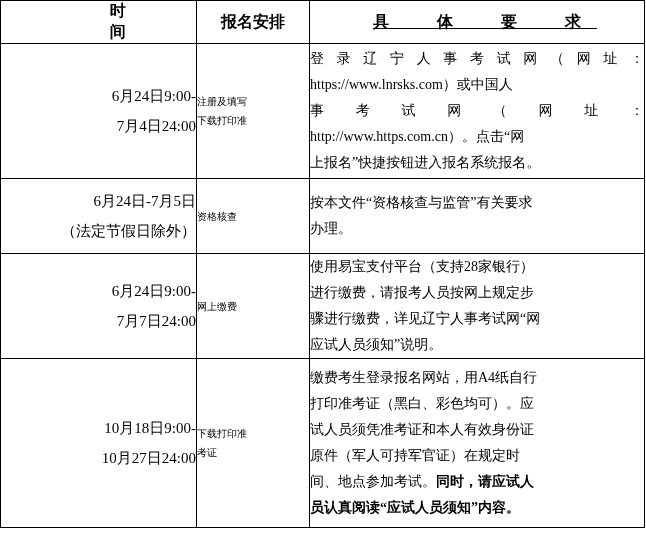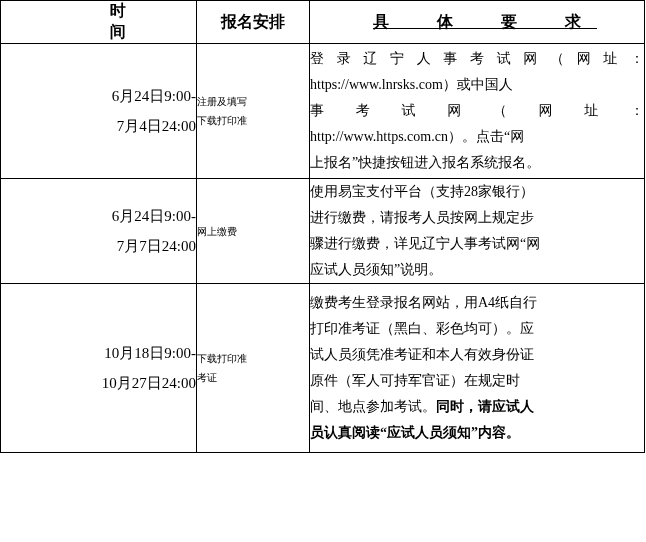--- a/index.html
+++ b/index.html
@@ -121,20 +121,33 @@
       </td>
       <td class="req-cell">
         <p class="justify-all">登录辽宁人事考试网（网址：</p>
         <p>https://www.lnrsks.com）或中国人</p>
         <p class="justify-all">事考试网（网址：</p>
         <p>http://www.https.com.cn）。点击“网</p>
         <p>上报名”快捷按钮进入报名系统报名。</p>
       </td>
     </tr>
 
+    <tr class="r-check">
+      <td class="time-cell">
+        <span class="line">6月24日-7月5日</span>
+        <span class="line">（法定节假日除外）</span>
+      </td>
+      <td class="arr-cell">
+        <span class="line">资格核查</span>
+      </td>
+      <td class="req-cell">
+        <p>按本文件“资格核查与监管”有关要求</p>
+        <p>办理。</p>
+      </td>
+    </tr>
 
     <tr class="r-pay">
       <td class="time-cell">
         <span class="line">6月24日9:00-</span>
         <span class="line">7月7日24:00</span>
       </td>
       <td class="arr-cell">
         <span class="line">网上缴费</span>
       </td>
       <td class="req-cell">

